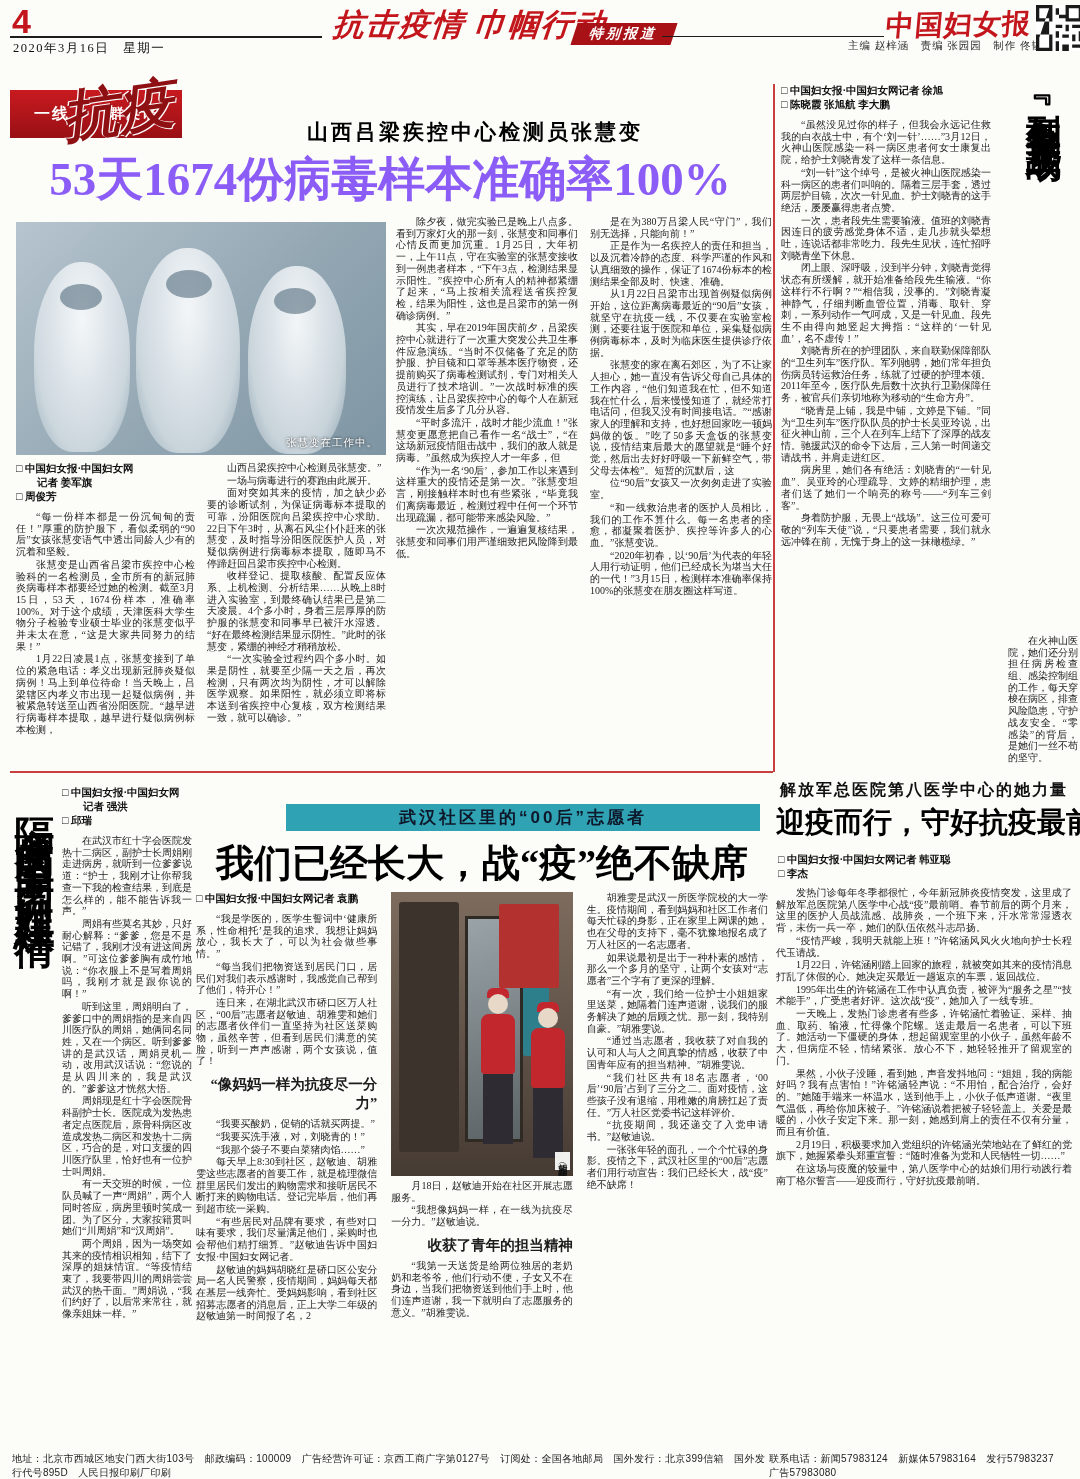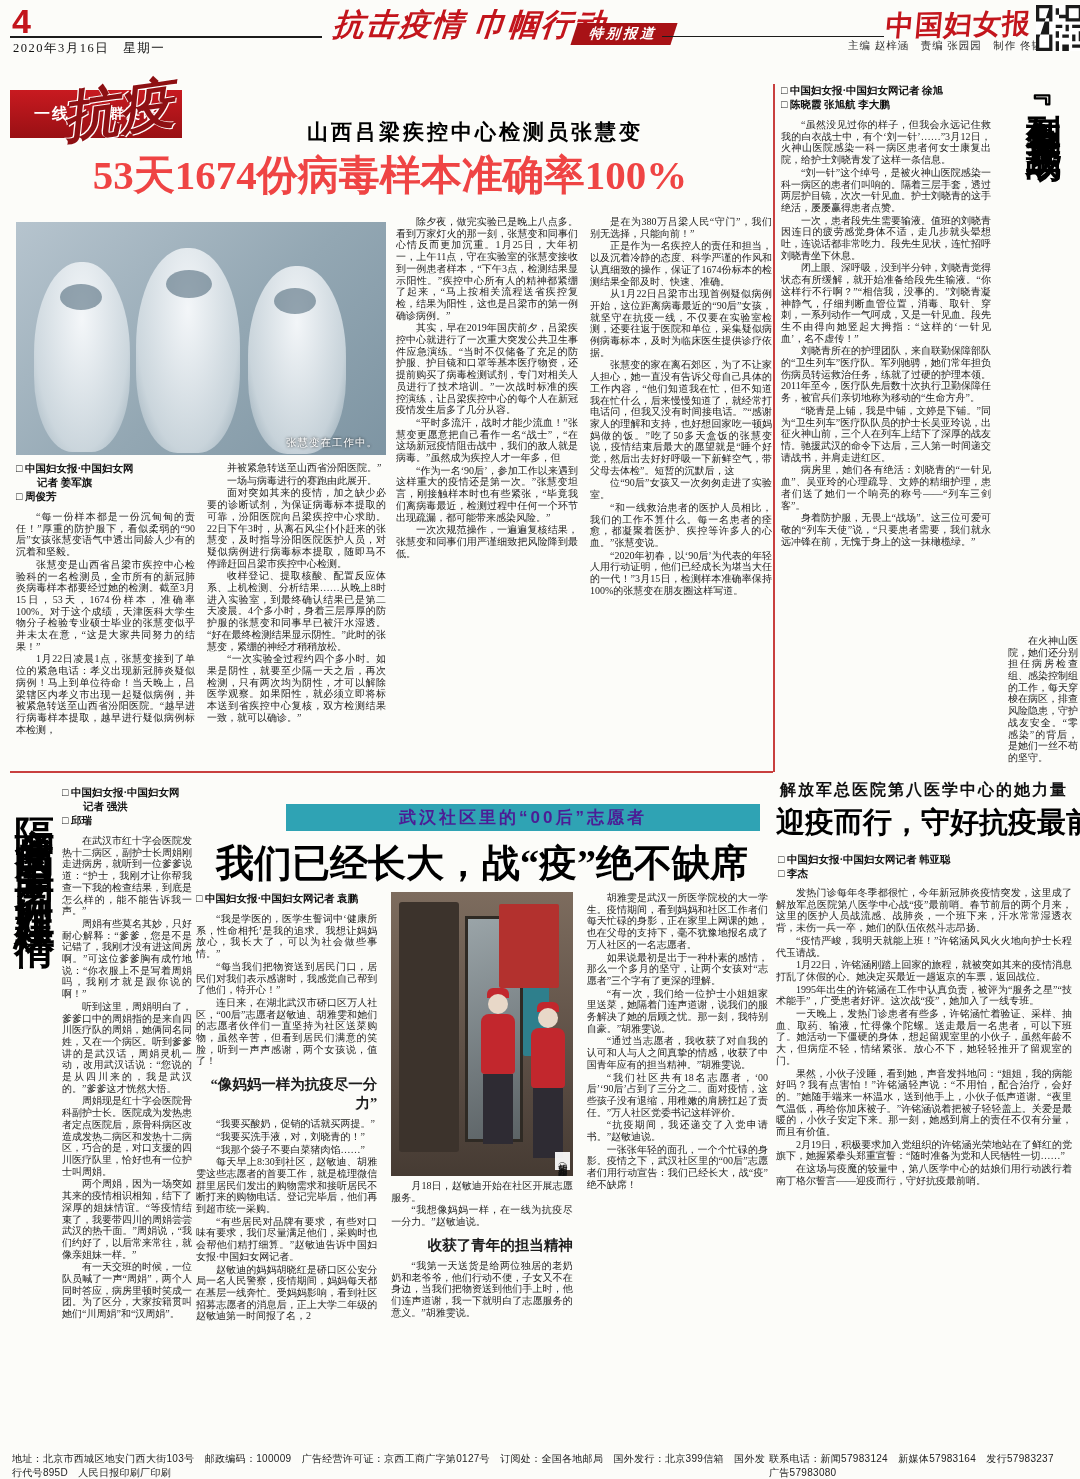--- a/index.html
+++ b/index.html
@@ -27,34 +27,34 @@
   .col{flex:1 1 0;min-width:0;}
   
   .lead-badge{left:10px;top:90px;width:172px;height:48px;background:linear-gradient(180deg,#c81a20,#991014);
               color:#fff;display:flex;align-items:center;justify-content:space-between;padding:0 24px;box-sizing:border-box;}
   .lead-badge .b1{font-size:16px;font-weight:700;letter-spacing:2px;}
   .lead-badge .b3{font-size:14px;font-weight:700;letter-spacing:2px;}
   .callig{left:62px;top:82px;font-size:56px;font-weight:900;font-style:italic;color:#8e1013;
           transform:rotate(-8deg);text-shadow:1px 1px 0 #fff,-1px -1px 0 #fff;line-height:1;z-index:3;}
   .lead-kicker{left:185px;top:118px;width:580px;text-align:center;font-size:21px;letter-spacing:3px;
                color:#000000;font-family:"Liberation Sans","DejaVu Sans",sans-serif;font-weight:600;}
-  .lead-headline{left:12px;top:148px;width:756px;text-align:center;font-size:41px;font-weight:900;
-                 letter-spacing:0;white-space:nowrap;color:#ef4444;}
+  .lead-headline{left:12px;top:148px;width:756px;text-align:center;font-size:47px;font-weight:900;
+                 letter-spacing:0;white-space:nowrap;color:#8b5cf6;}
   .photo{background:linear-gradient(135deg,#b6c4ce 0%,#93a7b3 55%,#7e95a3 100%);position:relative;overflow:hidden;}
   .ppe{position:absolute;background:radial-gradient(ellipse at 50% 30%,rgba(248,250,252,.95),rgba(220,228,233,.75) 70%,rgba(200,212,220,0));border-radius:48% 48% 40% 40%;}
   .visor{position:absolute;background:rgba(70,96,115,.55);border-radius:50%;}
   .pcap{position:absolute;right:8px;bottom:5px;color:#fff;font-size:10.5px;letter-spacing:1px;
         text-shadow:0 0 3px rgba(0,0,0,.9);}
   .vrule{width:2px;background:#c8403f;}
   .hrule{height:2px;background:#c8403f;}
   
   .v-head{writing-mode:vertical-rl;text-orientation:mixed;font-weight:900;color:#000;line-height:1;}
   .train-head{font-size:35px;letter-spacing:3px;height:540px;margin:0 auto;}
   
-  .teal-kicker{background:#2fa3b4;color:#4c1d95;text-align:center;font-size:17px;letter-spacing:3px;
+  .teal-kicker{background:#2fa3b4;color:#0f172a;text-align:center;font-size:17px;letter-spacing:3px;
                line-height:27px;font-family:"Liberation Sans","DejaVu Sans",sans-serif;font-weight:600;}
   .vol-headline{text-align:center;font-size:38px;font-weight:900;white-space:nowrap;color:#000;}
   .subhead{font-weight:800;font-size:14.5px;text-align:right;margin:7px 0 5px;text-indent:0 !important;}
   .midphoto{position:relative;height:284px;background:linear-gradient(180deg,#7d6c5e,#564940 70%,#463b33);overflow:hidden;margin-bottom:4px;}
   .door{position:absolute;left:8px;top:10px;width:60px;height:250px;background:#3c332c;border-radius:3px;}
   .glass{position:absolute;left:74px;top:24px;width:52px;height:220px;background:linear-gradient(160deg,#9aa4a8,#5c6366);border:3px solid #2f2a24;}
   .sign{position:absolute;left:132px;top:14px;width:26px;height:150px;background:#2e7f8c;border-radius:2px;}
   .banner-red{position:absolute;right:14px;top:12px;width:60px;height:84px;background:#b3312e;border-radius:2px;}
   .vest{position:absolute;width:34px;height:60px;background:#c2272d;border-radius:8px 8px 4px 4px;}
   .headc{position:absolute;width:20px;height:20px;border-radius:50%;background:#e8d8c8;}
@@ -116,21 +116,21 @@
           <p>　　记者 姜军旗</p>
           <p>□ 周俊芳</p>
         </div>
       <div class="bodytext" style="height:240px;font-family:Liberation Serif, serif;">
           <p>“每一份样本都是一份沉甸甸的责任！”厚重的防护服下，看似柔弱的“90后”女孩张慧变语气中透出同龄人少有的沉着和坚毅。</p>
           <p>张慧变是山西省吕梁市疾控中心检验科的一名检测员，全市所有的新冠肺炎病毒样本都要经过她的检测。截至3月15日，53天，1674份样本，准确率100%。对于这个成绩，天津医科大学生物分子检验专业硕士毕业的张慧变似乎并未太在意，“这是大家共同努力的结果！”</p>
           <p>1月22日凌晨1点，张慧变接到了单位的紧急电话：孝义出现新冠肺炎疑似病例！马上到单位待命！当天晚上，吕梁辖区内孝义市出现一起疑似病例，并被紧急转送至山西省汾阳医院。“越早进行病毒样本提取，越早进行疑似病例标本检测，</p>
         </div>
     </div>
     <div class="col bodytext" style="height:306px;">
-        <p>并被紧急转送至山西省汾阳医院。”</p>
+        <p>山西吕梁疾控中心检测员张慧变。”</p>
         <p>一场与病毒进行的赛跑由此展开。</p>
         <p>面对突如其来的疫情，加之缺少必要的诊断试剂，为保证病毒标本提取的可靠，汾阳医院向吕梁疾控中心求助。22日下午3时，从离石风尘仆仆赶来的张慧变，及时指导汾阳医院医护人员，对疑似病例进行病毒标本提取，随即马不停蹄赶回吕梁市疾控中心检测。</p>
         <p>收样登记、提取核酸、配置反应体系、上机检测、分析结果……从晚上8时进入实验室，到最终确认结果已是第二天凌晨。4个多小时，身着三层厚厚的防护服的张慧变和同事早已被汗水湿透。“好在最终检测结果显示阴性。”此时的张慧变，紧绷的神经才稍稍放松。</p>
         <p>“一次实验全过程约四个多小时。如果是阴性，就要至少隔一天之后，再次检测，只有两次均为阴性，才可以解除医学观察。如果阳性，就必须立即将标本送到省疾控中心复核，双方检测结果一致，就可以确诊。”</p>
       </div>
   </div>
   <div class="abs cols" style="left:396px;top:216px;width:376px;height:553px;gap:12px;">
     <div class="col bodytext" style="height:553px;">
         <p>除夕夜，做完实验已是晚上八点多。看到万家灯火的那一刻，张慧变和同事们心情反而更加沉重。1月25日，大年初一，上午11点，守在实验室的张慧变接收到一例患者样本，“下午3点，检测结果显示阳性。”疾控中心所有人的精神都紧绷了起来，“马上按相关流程送省疾控复检，结果为阳性，这也是吕梁市的第一例确诊病例。”</p>
         <p>其实，早在2019年国庆前夕，吕梁疾控中心就进行了一次重大突发公共卫生事件应急演练。“当时不仅储备了充足的防护服、护目镜和口罩等基本医疗物资，还提前购买了病毒检测试剂，专门对相关人员进行了技术培训。”一次战时标准的疾控演练，让吕梁疾控中心的每个人在新冠疫情发生后多了几分从容。</p>
@@ -183,22 +183,22 @@
       <div class="byline">
           <p>□ 中国妇女报·中国妇女网</p>
           <p>　　记者 强洪</p>
           <p>□ 邱瑞</p>
         </div>
       <div class="bodytext" style="height:590px;font-size:10px;">
           <p>在武汉市红十字会医院发热十二病区，副护士长周娟刚走进病房，就听到一位爹爹说道：“护士，我刚才让你帮我查一下我的检查结果，到底是怎么样的，能不能告诉我一声。”</p>
           <p>周娟有些莫名其妙，只好耐心解释：“爹爹，您是不是记错了，我刚才没有进这间房啊。”可这位爹爹胸有成竹地说：“你衣服上不是写着周娟吗，我刚才就是跟你说的啊！”</p>
           <p>听到这里，周娟明白了，爹爹口中的周娟指的是来自四川医疗队的周娟，她俩同名同姓，又在一个病区。听到爹爹讲的是武汉话，周娟灵机一动，改用武汉话说：“您说的是从四川来的，我是武汉的。”爹爹这才恍然大悟。</p>
           <p>周娟现是红十字会医院骨科副护士长。医院成为发热患者定点医院后，原骨科病区改造成发热二病区和发热十二病区，巧合的是，对口支援的四川医疗队里，恰好也有一位护士叫周娟。</p>
+          <p>有一天交班的时候，一位队员喊了一声“周娟”，两个人同时答应，病房里顿时笑成一团。为了区分，大家按籍贯叫她们“川周娟”和“汉周娟”。</p>
           <p>两个周娟，因为一场突如其来的疫情相识相知，结下了深厚的姐妹情谊。“等疫情结束了，我要带四川的周娟尝尝武汉的热干面。”周娟说，“我们约好了，以后常来常往，就像亲姐妹一样。”</p>
-          <p>有一天交班的时候，一位队员喊了一声“周娟”，两个人同时答应，病房里顿时笑成一团。为了区分，大家按籍贯叫她们“川周娟”和“汉周娟”。</p>
         </div>
     </div>
   </div>
 
   <div class="abs" style="left:196px;top:776px;width:572px;height:664px;">
     <div class="teal-kicker abs" style="left:90px;top:28px;width:474px;">武汉社区里的“00后”志愿者</div>
     <div class="vol-headline abs" style="left:0;top:62px;width:572px;">我们已经长大，战“疫”绝不缺席</div>
     <div class="abs cols" style="left:0;top:116px;width:572px;height:548px;gap:14px;">
       <div class="col">
         <div class="byline">

